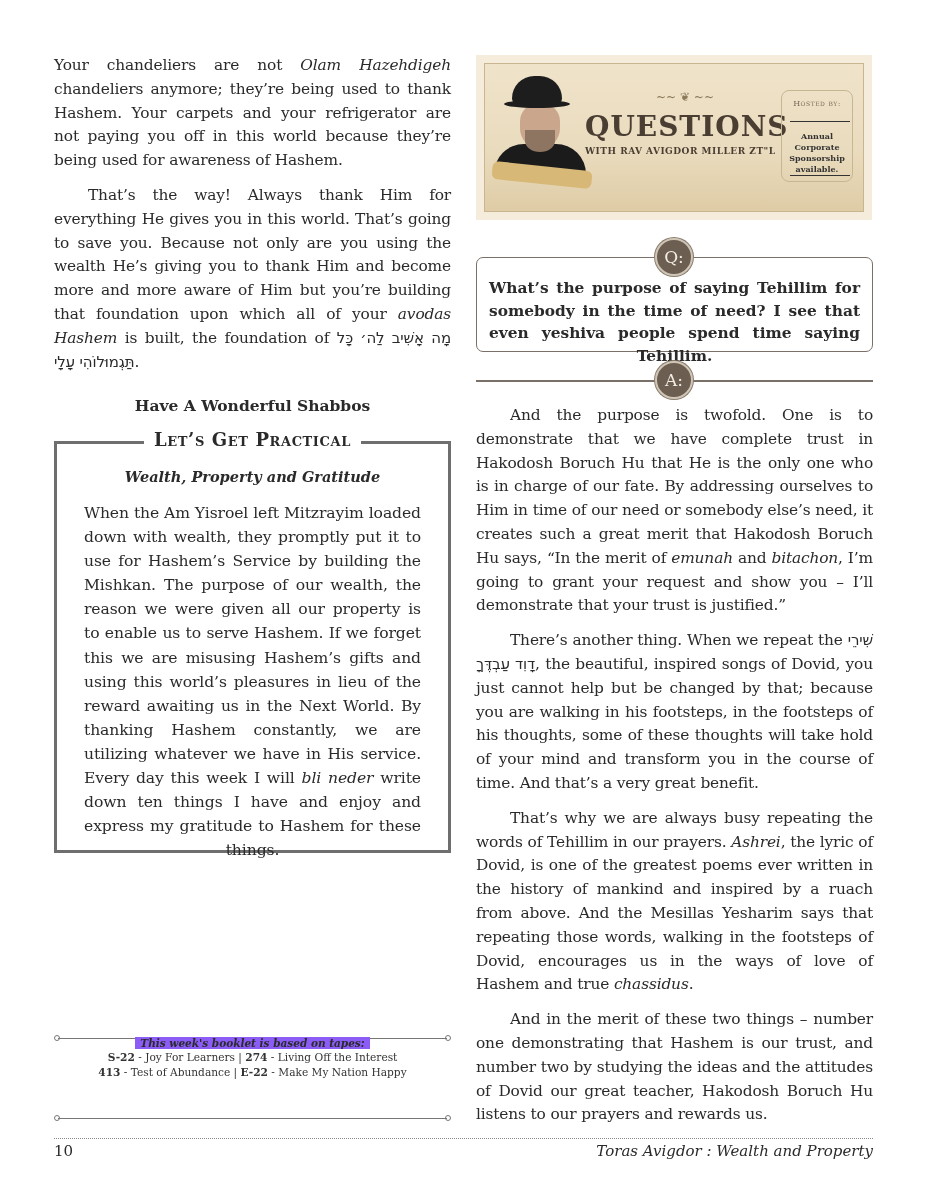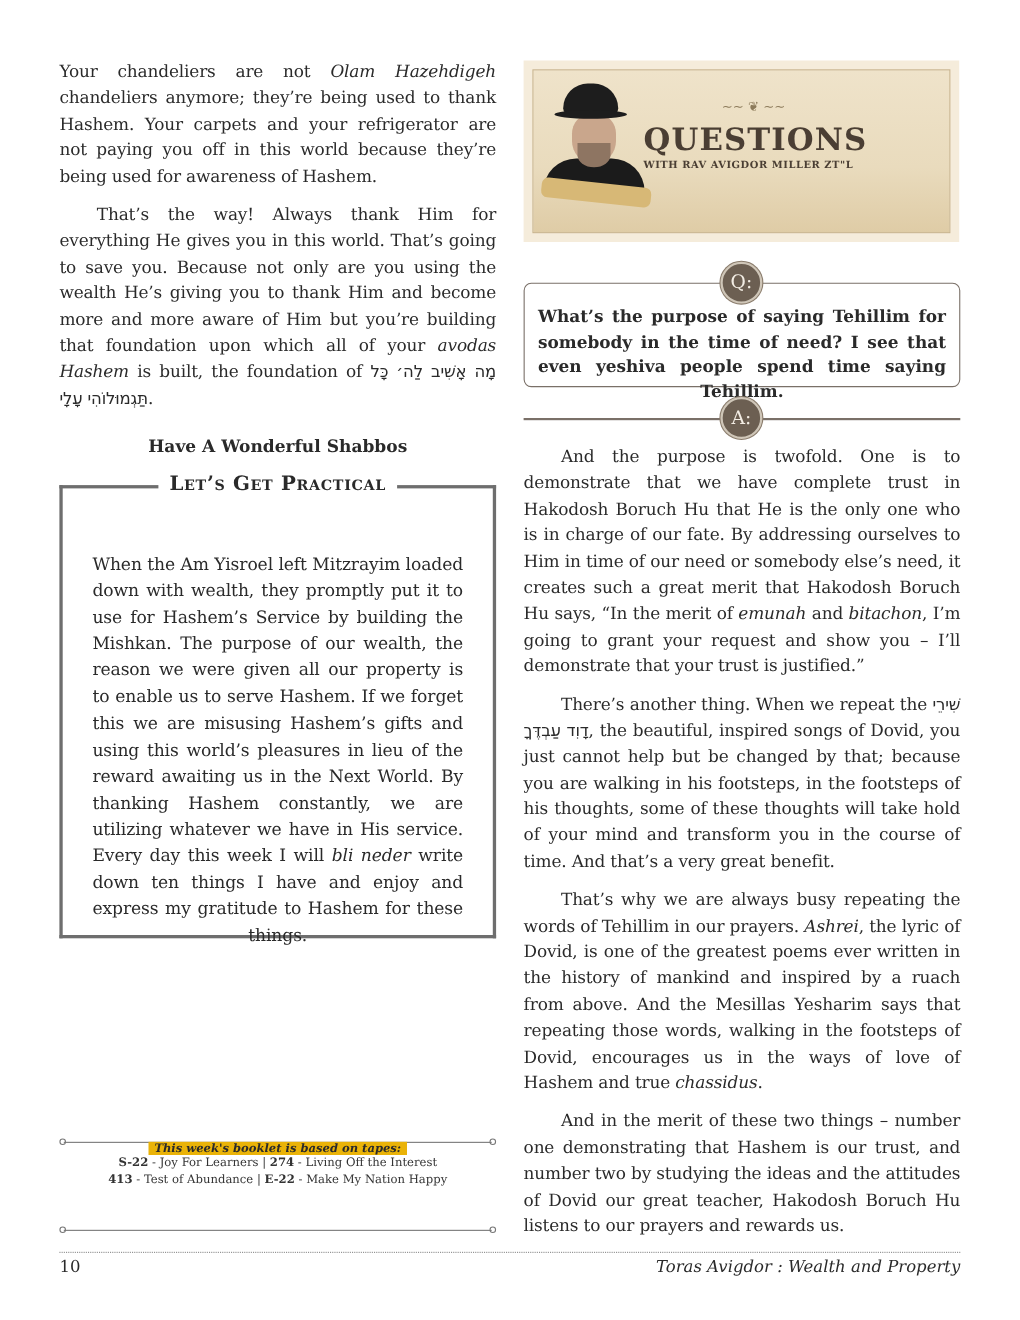--- a/index.html
+++ b/index.html
@@ -22,21 +22,21 @@
     .practical-sub { position: absolute; top: 27px; left: 0; right: 0; text-align: center;
       font-size: 14.5px; font-weight: bold; font-style: italic; }
     .practical-body { position: absolute; top: 60px; left: 27px; right: 27px; font-size: 15.6px; line-height: 24.1px;
       text-align: justify; text-align-last: center; letter-spacing: -0.1px; }
 
     
     .booklet { position: absolute; left: 54px; top: 1032px; width: 397px; height: 90px; }
     .booklet .hr { position: absolute; left: 4px; right: 4px; height: 1px; background: #777; }
     .booklet .dot { position: absolute; width: 4px; height: 4px; border: 1px solid #777; border-radius: 50%; }
     .booklet .title { position: absolute; top: 0; left: 0; right: 0; text-align: center; }
-    .booklet .title span { background: #eab308; padding: 0 5px; font-size: 10.5px; font-weight: bold; font-style: italic; }
+    .booklet .title span { background: #8b5cf6; padding: 0 5px; font-size: 10.5px; font-weight: bold; font-style: italic; }
     .booklet .tapes { position: absolute; top: 18px; left: 0; right: 0; text-align: center; font-size: 10.6px; line-height: 15px; color: #333; }
     .booklet .listen { position: absolute; top: 55px; left: 0; right: 0; text-align: center; font-size: 10.6px; color: #333; }
     .booklet .listen .small { font-style: italic; font-size: 9.5px; }
 
     
     .banner { position: absolute; left: 476px; top: 55px; width: 396px; height: 165px; background: #f5ecdb; }
     .banner-inner { position: absolute; left: 8px; top: 8px; right: 8px; bottom: 8px;
       background: linear-gradient(180deg,#efe3ca 0%, #e9dbbd 60%, #dfcca6 100%); border: 1px solid #c9b58f; }
     .portrait { position: absolute; left: 7px; top: 10px; width: 95px; height: 100px; }
     .hat { position: absolute; left: 20px; top: 2px; width: 50px; height: 28px; background: #1d1d1d; border-radius: 24px 24px 6px 6px; }
@@ -82,20 +82,21 @@
   </p>
   <div class="shabbos">Have A Wonderful Shabbos</div>
 </div>
 
 <div class="practical">
   <div class="practical-topline">
     <div class="seg" style="left: 0px; width: 90.0547px;"></div>
     <div class="seg" style="right: 0px; width: 90.0547px;"></div>
   </div>
   <div class="practical-title">Let’s Get Practical</div>
+  <div class="practical-sub">Wealth, Property and Gratitude</div>
   <div class="practical-body">
     <span>When the Am Yisroel left Mitzrayim loaded down with wealth, they promptly put it to use for Hashem’s Service by building the Mishkan. The purpose of our wealth, the reason we were given all our property is to enable us to serve Hashem. If we forget this we are misusing Hashem’s gifts and using this world’s pleasures in lieu of the reward awaiting us in the Next World. By thanking Hashem constantly, we are utilizing whatever we have in His service. Every day this week I will </span><em>bli neder</em><span> write down ten things I have and enjoy and express my gratitude to Hashem for these things.</span>
   </div>
 </div>
 
 <div class="booklet">
   <div class="hr" style="top:6px;"></div>
   <div class="dot" style="left:0;top:3px;"></div>
   <div class="dot" style="right:0;top:3px;"></div>
   <div class="title"><span>This week's booklet is based on tapes:</span></div>
@@ -120,20 +121,26 @@
       <div class="beard"></div>
       <div class="hat"></div>
       <div class="hat-brim"></div>
       <div class="scroll"></div>
     </div>
     <div class="ornament">~~ ❦ ~~</div>
     <div class="qa-title">
       <div class="l1">QUESTIONS</div>
       <div class="l3">WITH RAV AVIGDOR MILLER ZT"L</div>
     </div>
+    <div class="hosted">
+      <div class="h1">Hosted by:</div>
+      <div class="rule" style="top:30px;"></div>
+      <div class="h2">Annual Corporate Sponsorship available.</div>
+      <div class="rule" style="top:84px;"></div>
+    </div>
   </div>
 </div>
 
 <div class="qbox">
   <div class="qbox-text">What’s the purpose of saying Tehillim for somebody in the time of need? I see that even yeshiva people spend time saying Tehillim.</div>
 </div>
 <div class="circle-badge" style="left:655px;top:238px;">Q:</div>
 
 <div class="aline"></div>
 <div class="circle-badge" style="left:655px;top:361px;">A:</div>

